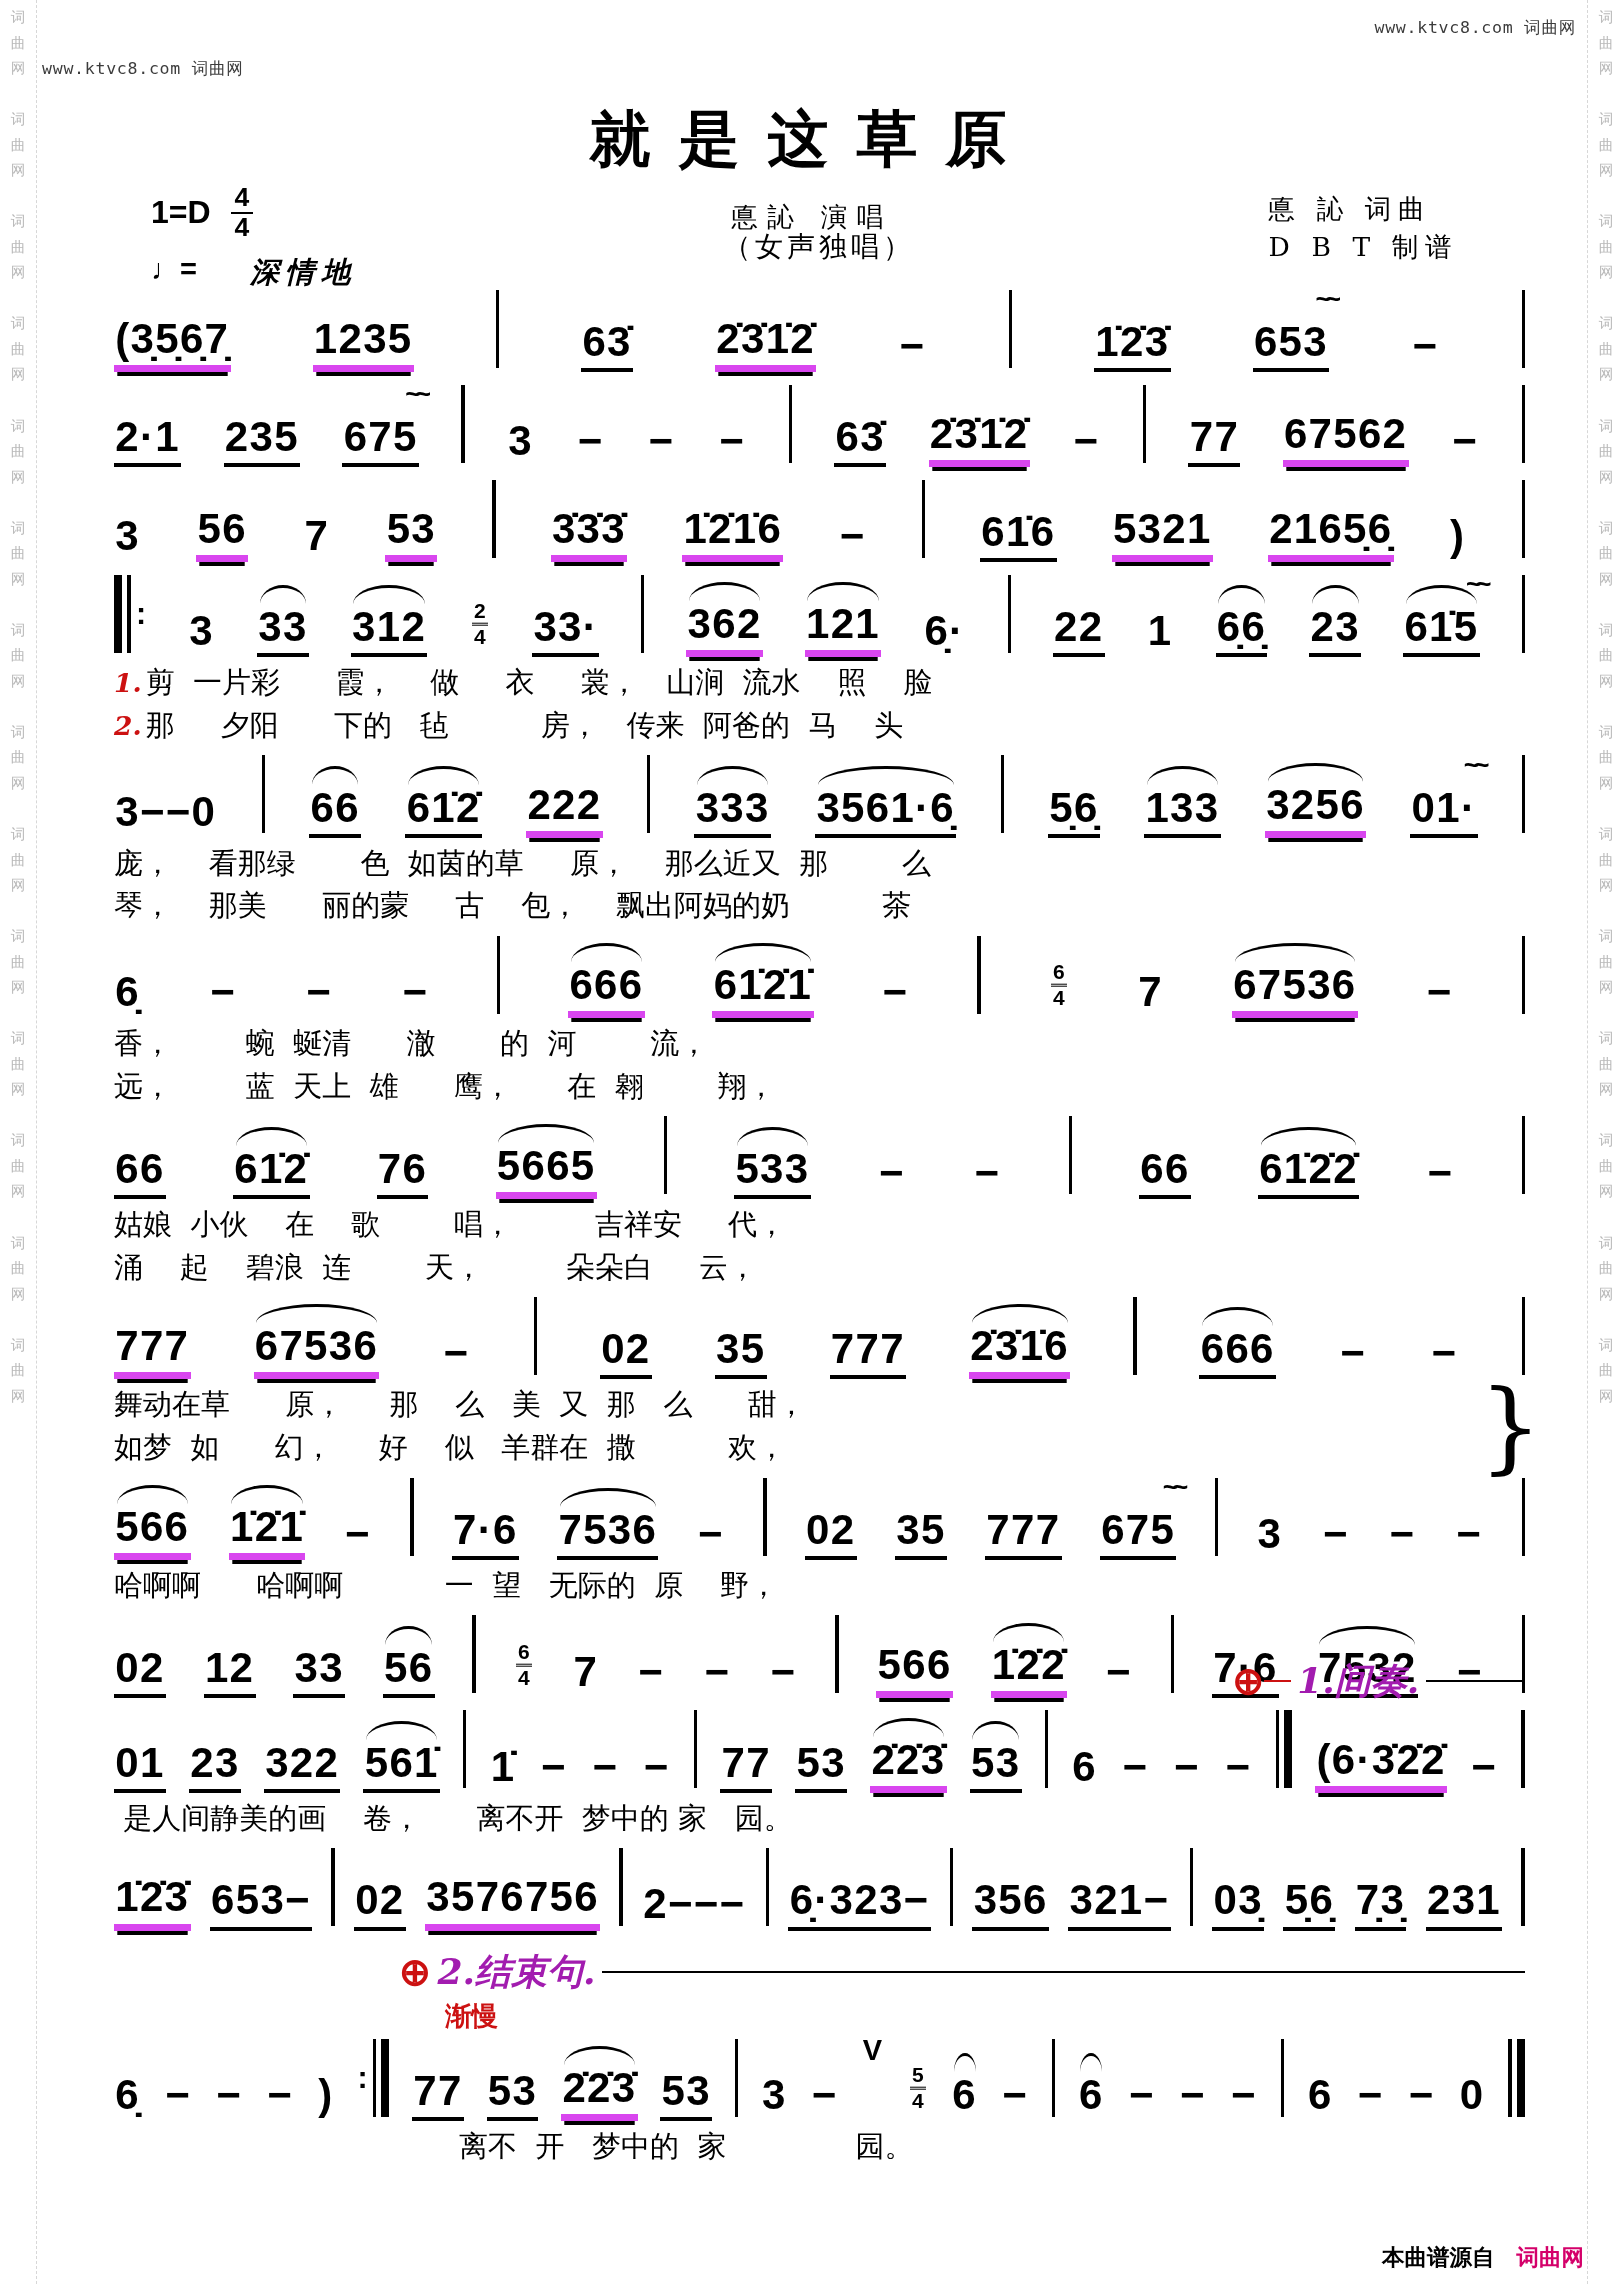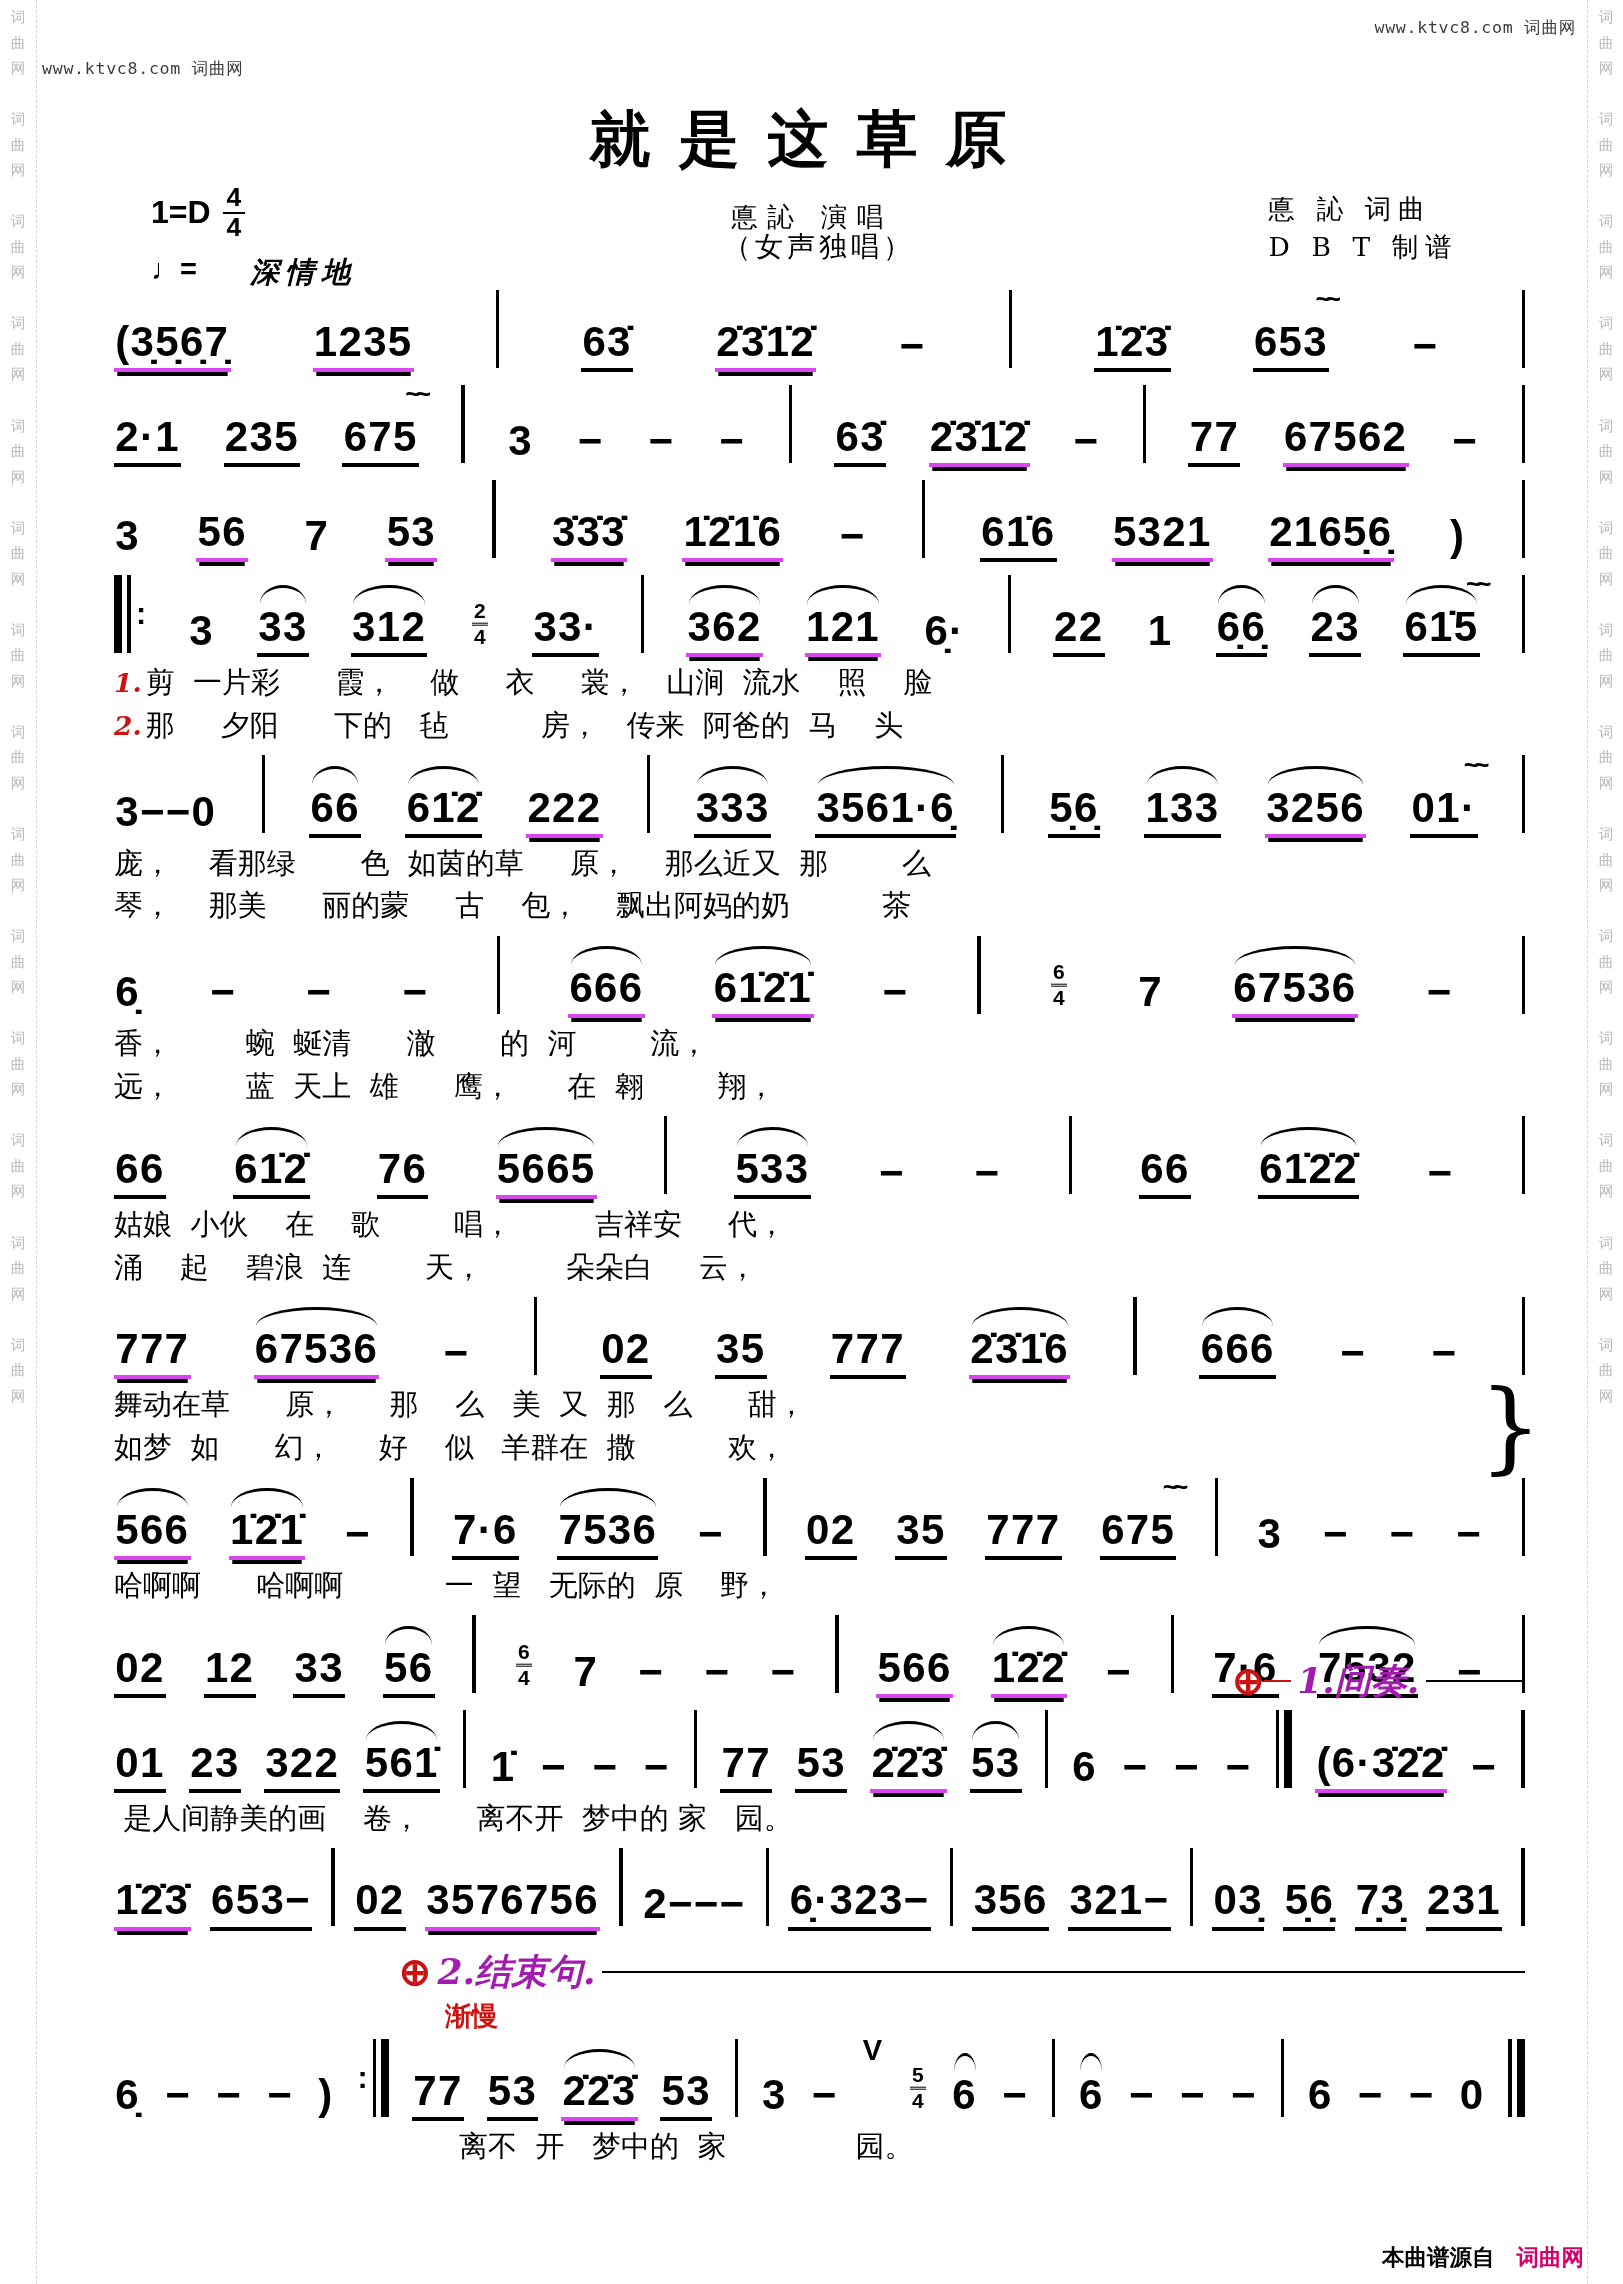--- a/index.html
+++ b/index.html
@@ -22,21 +22,21 @@
   .credit { position:absolute; bottom:10.6px; right:40px; font-size:22.5px; font-weight:bold;
             font-family:"DejaVu Sans", sans-serif; }
   .credit .pink { color:#d4006a; margin-left:22px; }
 
   
   .header { position:relative; height:285px; }
   .title { position:absolute; top:99px; left:0; right:0; text-align:center;
            font-size:61px; font-weight:bold; font-family:"DejaVu Serif", serif;
            letter-spacing:28px; }
   .keymeter { position:absolute; top:184px; left:151px; font-size:32px; font-weight:bold;
-              display:flex; align-items:center; gap:12px; }
+              display:flex; align-items:center; gap:20px; }
   .frac { display:inline-flex; flex-direction:column; align-items:center;
           font-size:26.5px; line-height:1.02; }
   .frac .num { border-bottom:2.7px solid #000; padding:0 4px 1.3px; }
   .tempo { position:absolute; top:253px; left:151px; font-size:29px; font-weight:bold;
            display:flex; gap:53px; }
   .tempo .expr { font-family:"DejaVu Serif", serif; font-style:italic; letter-spacing:6.6px; }
   .performer { position:absolute; top:199px; left:0; right:0; text-align:center;
                font-size:26.5px; font-family:"DejaVu Serif", serif; letter-spacing:9.3px; }
   .voice { position:absolute; top:228px; left:0; right:0; text-align:center;
            font-size:28px; font-family:Liberation Serif, serif; letter-spacing:4px;margin-left:14px; }
@@ -45,21 +45,21 @@
              letter-spacing:6.6px; }
 
   
   .score { position:relative; margin:0 99px 0 114px; }
   .sys { position:relative; margin-bottom:8px; }
   .notes { display:flex; justify-content:space-between; align-items:flex-end;
            height:87px; }
   .note { position:relative; font-size:42px; font-weight:bold; line-height:1.05;
           padding:0 1.3px 4px; letter-spacing:1.3px; }
   .note.u1 { border-bottom:4px solid #000; }
-  .note.u2 { border-bottom:4px solid #d946ef; box-shadow:0 7.3px 0 -3.3px #000; }
+  .note.u2 { border-bottom:7px solid #d946ef; box-shadow:0 7.3px 0 -3.3px #000; }
   .note.s::before { content:""; position:absolute; left:2.7px; right:2.7px; top:-20px;
           height:16px; border-top:3.3px solid #000;
           border-radius:50% 50% 0 0 / 100% 100% 0 0; }
   .orn { position:absolute; top:-34px; right:-6.6px; font-size:26.5px; letter-spacing:-5.3px;
          font-weight:bold; }
   .note.breath { font-size:29px; align-self:flex-start; padding-top:1.3px; border:none; }
   .barw { display:inline-flex; align-items:center; gap:5.3px; height:84px; padding-bottom:2.7px; }
   .b { display:inline-block; width:3.3px; height:78px; background:#000; }
   .b.thick { width:8px; }
   .rd { font-size:30.5px; font-weight:bold; line-height:1; }

